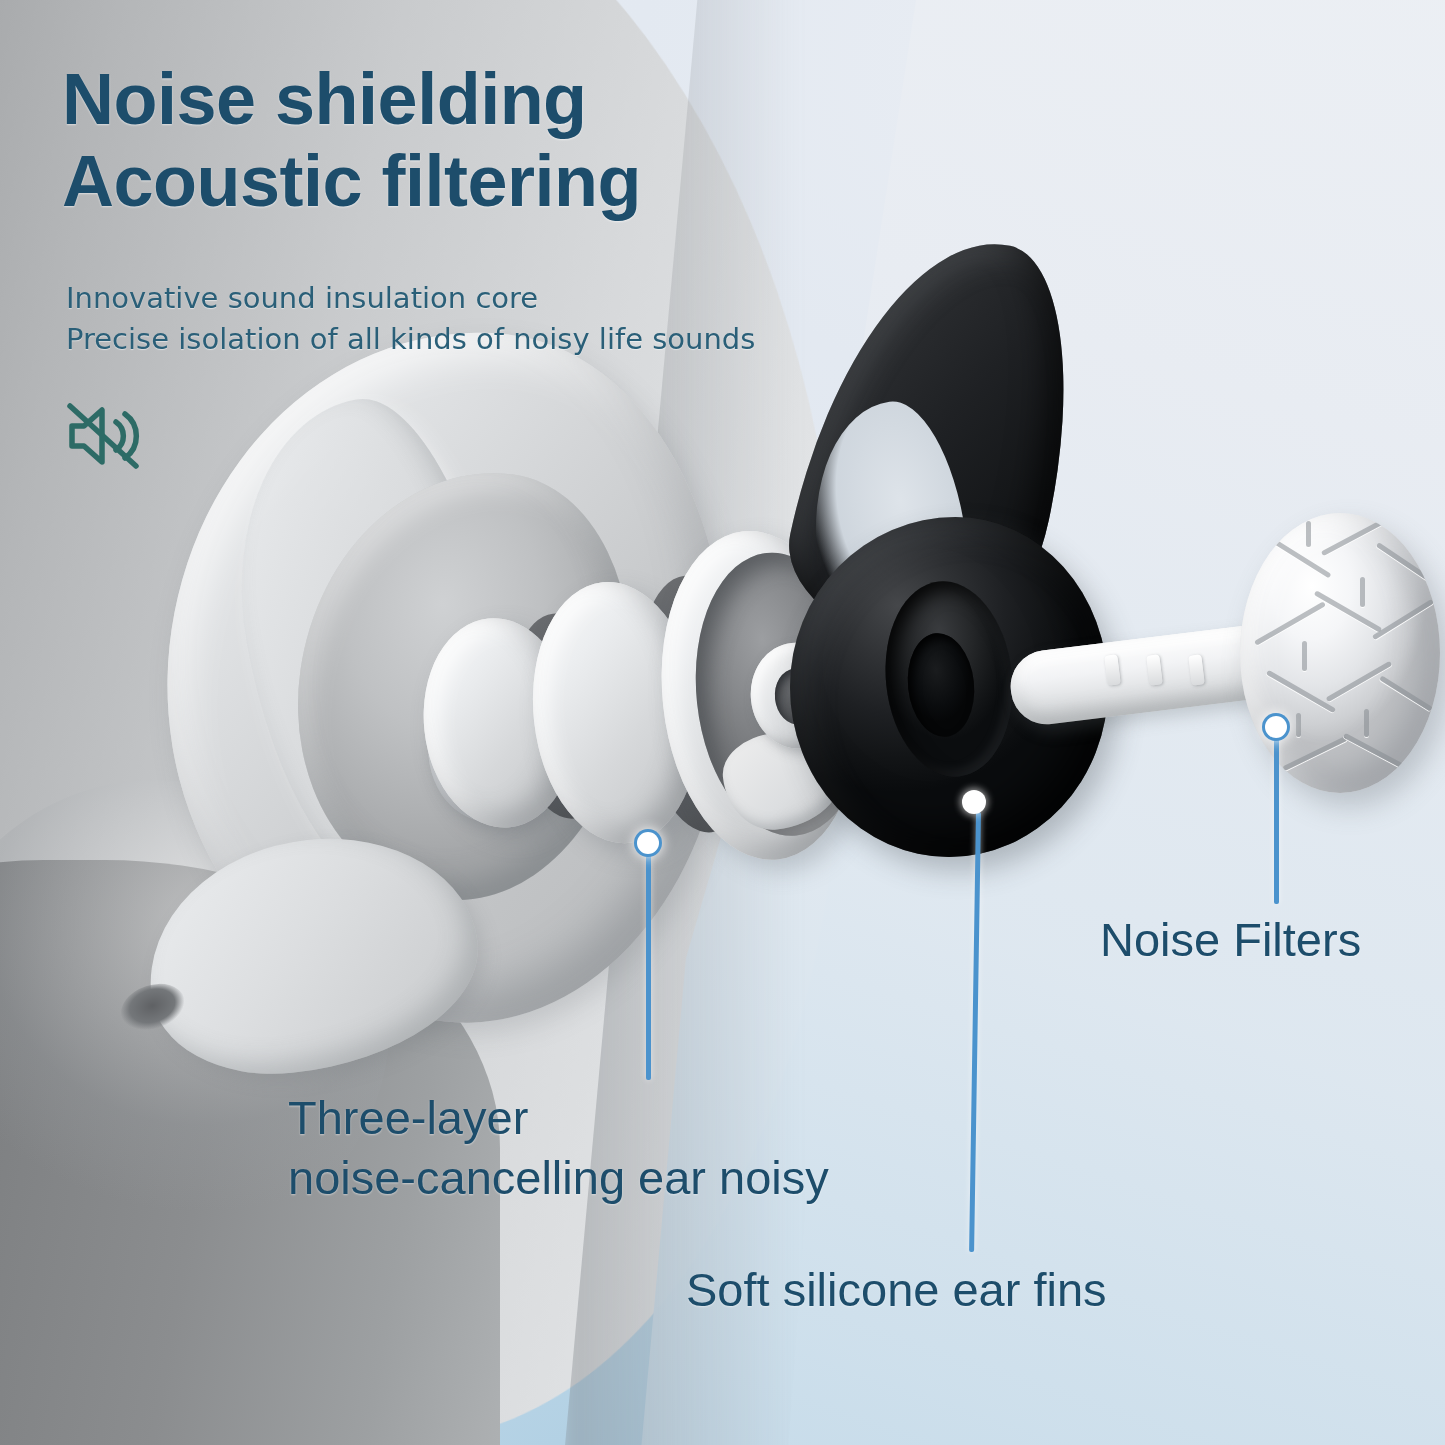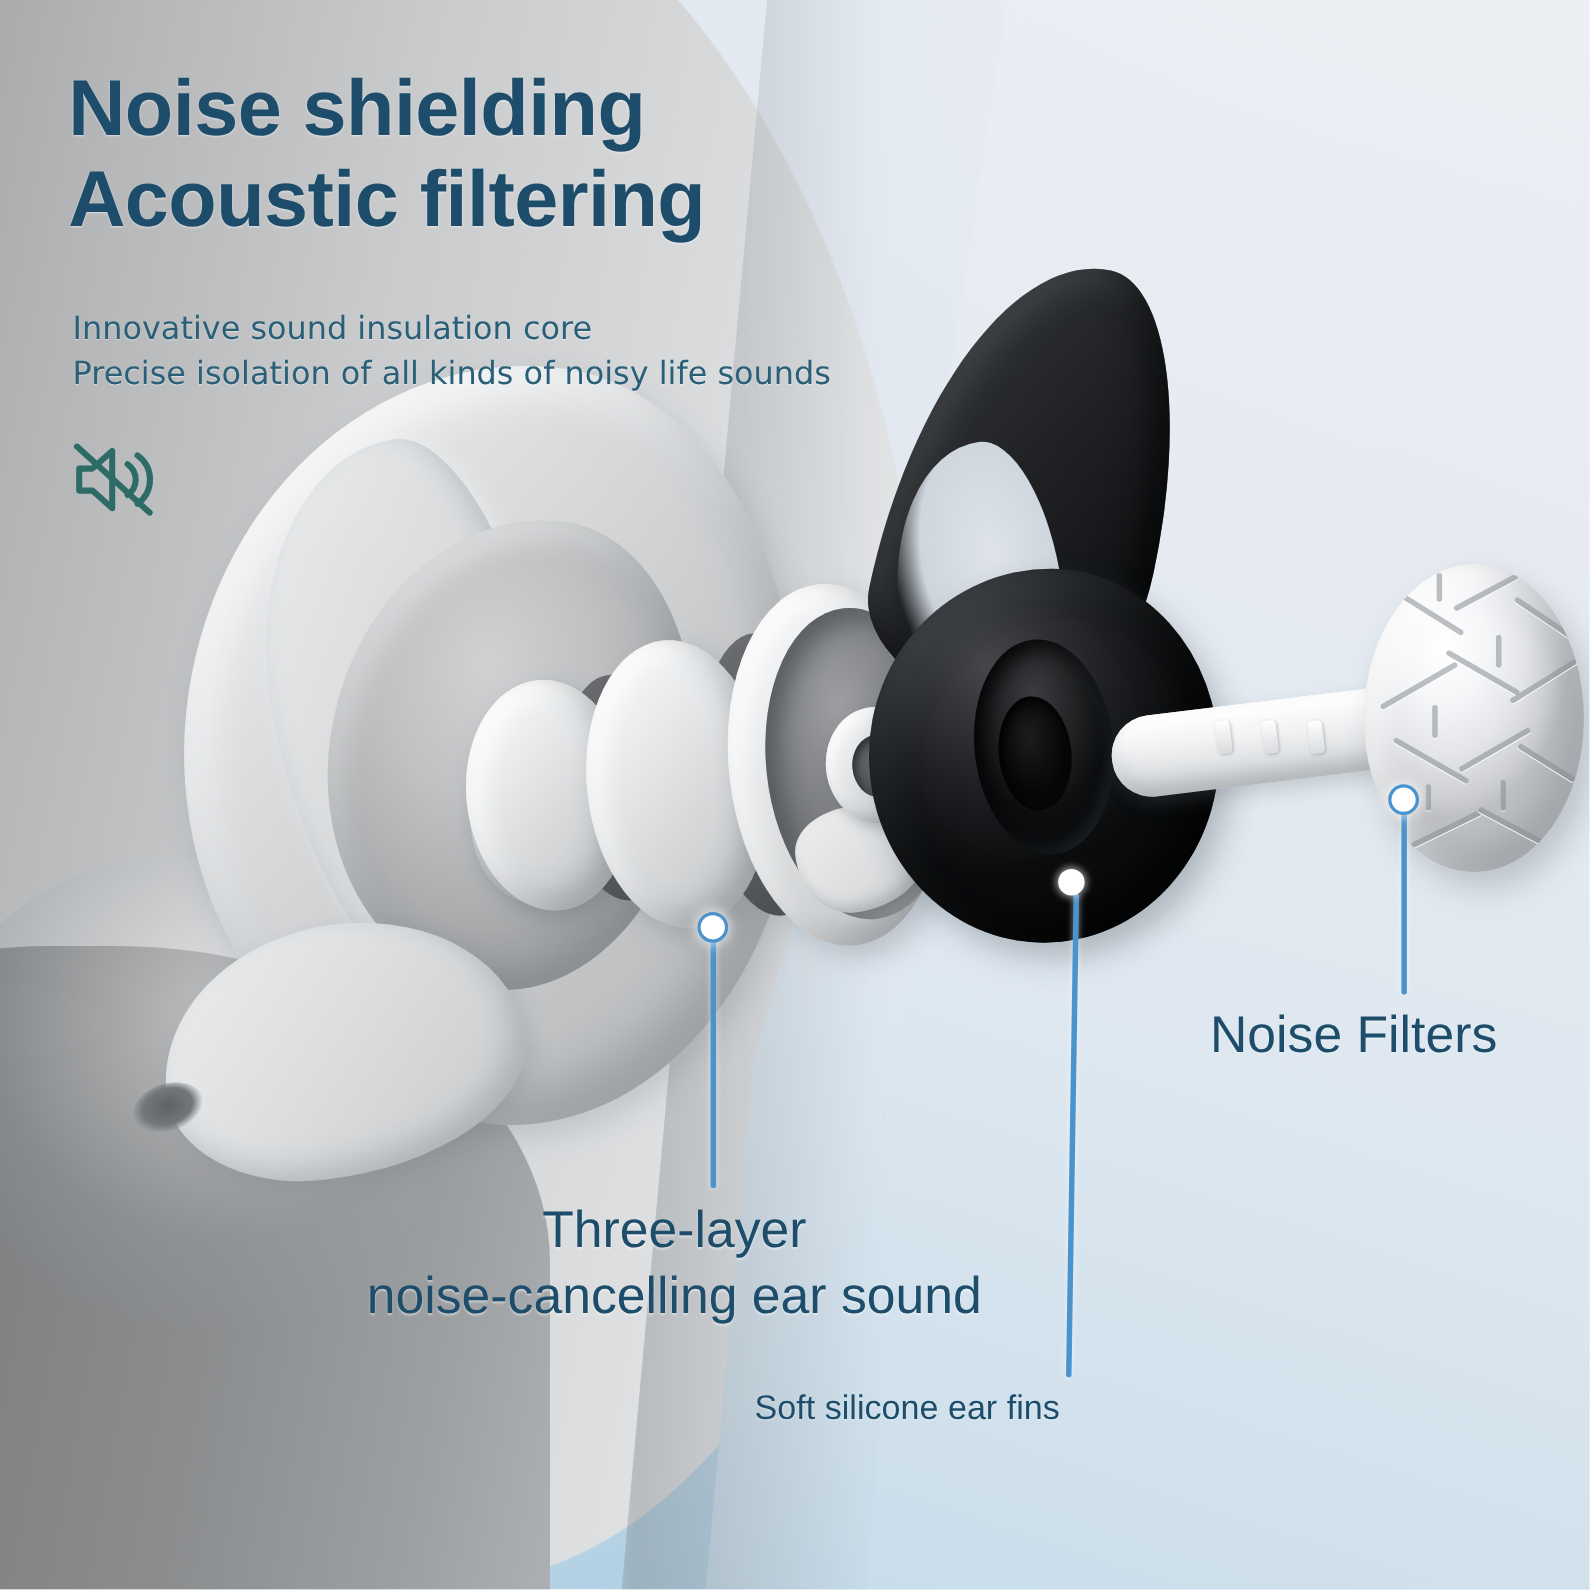--- a/index.html
+++ b/index.html
@@ -238,24 +238,24 @@
   }
   #subhead span{display:block;}
   #mute-icon{position:absolute;left:62px;top:396px;width:86px;height:80px;}
 
   .callout-label{
     position:absolute;font-weight:normal;color:#1d4d6b;
     text-shadow:0 1px 2px rgba(255,255,255,.45);
     white-space:nowrap;
   }
   #label-filters{left:1100px;top:912px;font-size:47px;}
-  #label-caps{left:288px;top:1088px;font-size:47px;line-height:1.28;text-align:center;width:650px;}
+  #label-caps{left:288px;top:1088px;font-size:47px;line-height:1.28;width:650px;}
   #label-caps .c1{display:block;}
   #label-caps .c2{display:block;}
-  #label-fins{left:686px;top:1262px;font-size:31px;}
+  #label-fins{left:686px;top:1262px;font-size:47px;}
 </style>
 </head>
 <body>
 
 <div id="poster">
 
   <div class="head-shape" id="head-mass"></div>
   <div class="head-shape" id="neck"></div>
   <div class="head-shape" id="jaw"></div>
   <div class="head-shape" id="wedge"></div>
@@ -341,18 +341,18 @@
         <path d="M63 18 a27 27 0 0 1 0 44"></path>
         <line x1="8" y1="10" x2="74" y2="70"></line>
       </g>
     </svg>
   </div>
 
   <div class="callout-label" id="label-filters">Noise Filters</div>
 
   <div class="callout-label" id="label-caps">
     <span class="c1">Three-layer</span>
-    <span class="c2">noise-cancelling ear sound</span>
+    <span class="c2">noise-cancelling ear noisy</span>
   </div>
 
   <div class="callout-label" id="label-fins">Soft silicone ear fins</div>
 
 </div>
 
 </body></html>

